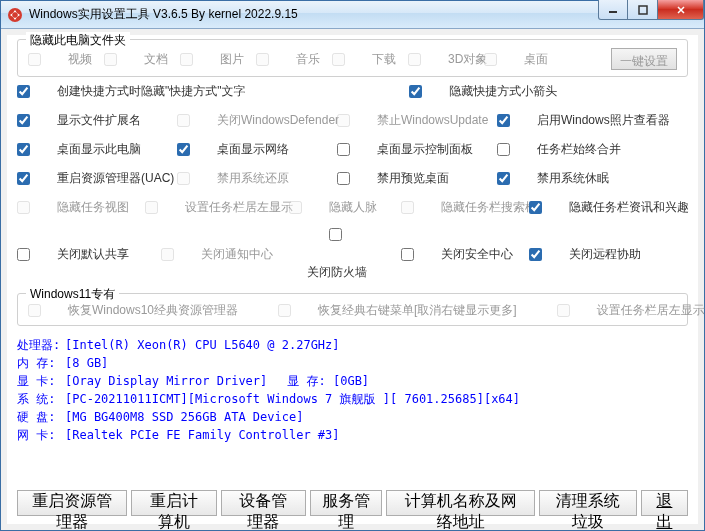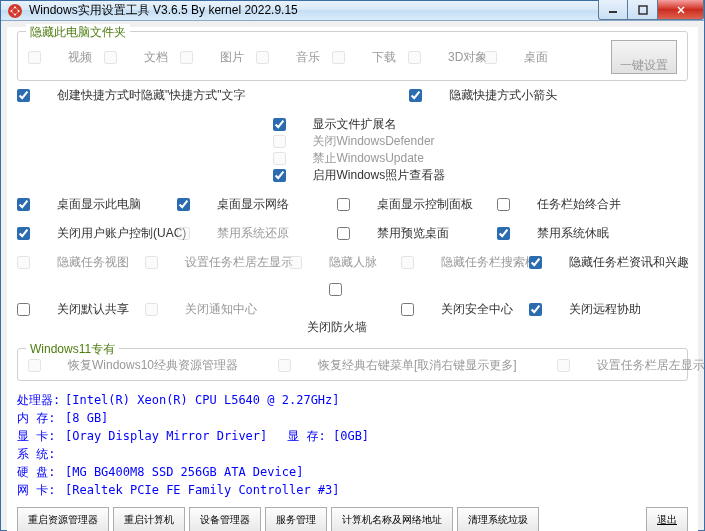--- a/index.html
+++ b/index.html
@@ -13,48 +13,48 @@
 .titlebar-buttons { display: flex; height: 100%; }
 .tbtn { width: 30px; height: 20px; margin-top: -1px; border: 1px solid #5a7a9a; border-top: none; display: flex; align-items: center; justify-content: center; font-size: 10px; }
 .tbtn.min { background: linear-gradient(to bottom, #e8f1fb, #c9dff5); border-radius: 0 0 0 3px; }
 .tbtn.max { background: linear-gradient(to bottom, #e8f1fb, #c9dff5); border-left: none; }
 .tbtn.close { width: 46px; background: linear-gradient(to bottom, #f5a0a0, #d43b2e 45%, #c8291c 46%, #e0624f); border-left: none; border-radius: 0 0 3px 0; color: #fff; }
 
 .content { flex: 1; background: #fff; margin: 6px; padding: 4px 10px 8px 10px; display: flex; flex-direction: column; }
 
 .groupbox { border: 1px solid #d0d0d0; border-radius: 3px; padding: 8px 10px 6px 10px; margin-bottom: 6px; position: relative; }
 .groupbox-title { position: absolute; top: -8px; left: 8px; background: #fff; padding: 0 4px; color: #999; font-size: 12px; }
-.groupbox.disabled .groupbox-title { color: #4d7c0f; }
+.groupbox.disabled .groupbox-title { color: #000000; }
 
 .row { display: flex; align-items: center; margin-bottom: 6px; }
 .row:last-child { margin-bottom: 0; }
 
 .chk { display: flex; align-items: center; cursor: pointer; white-space: nowrap; gap: 23px; }
 .chk input { width: 13px; height: 13px; margin-right: 4px; accent-color: #2b6cb0; }
 .chk.disabled { color: #999; }
 .chk.disabled input { opacity: 0.6; }
 .chk span { color: #333; }
 .chk.disabled span { color: #999; }
 
 .folder-row .chk { width: 76px; }
 .opt-row .chk { width: 160px; }
 
-.btn-small { height: 22px; padding: 16px 8px; border: 1px solid #adadad; background: linear-gradient(to bottom, #f5f5f5, #e1e1e1); color: #999; font-size: 12px; margin-left: auto; }
+.btn-small { height: 22px; padding: 4px 8px; border: 1px solid #adadad; background: linear-gradient(to bottom, #f5f5f5, #e1e1e1); color: #999; font-size: 12px; margin-left: auto; }
 
 .win11-row { display: flex; gap: 40px; }
 .win11-row .chk { width: auto; }
 
 .sysinfo { margin: 4px 0 8px 0; font-family: "SimSun", monospace; font-size: 12px; line-height: 1.5; }
 .sysinfo-line { display: flex; }
 .sysinfo-label { color: #0000ff; width: 48px; }
 .sysinfo-value { color: #0000ff; }
 .sysinfo-extra { color: #0000ff; margin-left: 20px; }
 
 .bottom-buttons { display: flex; gap: 4px; align-items: center; margin-top: auto; }
-.btn { height: 26px; padding: 0 10px; border: 1px solid #adadad; background: linear-gradient(to bottom, #fdfdfd, #e8e8e8); font-size: 10px; cursor: pointer; color: #000; }
+.btn { height: 26px; padding: 0 10px; border: 1px solid #adadad; background: linear-gradient(to bottom, #fdfdfd, #e8e8e8); font-size: 16px; cursor: pointer; color: #000; }
 .btn.right { margin-left: auto; text-decoration: underline; }
 </style>
 </head>
 <body>
 
 <div class="window">
   <div class="titlebar">
     <svg class="titlebar-icon" viewBox="0 0 16 16">
         <circle cx="8" cy="8" r="7" fill="#d43b2e"></circle>
         <path d="M8 3 L10 6 L8 5 L6 6 Z M3 8 L6 6 L5 8 L6 10 Z M8 13 L6 10 L8 11 L10 10 Z M13 8 L10 10 L11 8 L10 6 Z" fill="#fff"></path>
@@ -128,21 +128,21 @@
           </label>
           <label class="chk">
             <input type="checkbox" checked="" style="">
             <span>隐藏快捷方式小箭头</span>
           </label>
           <label class="chk" style="visibility: hidden;">
             <input type="checkbox" style="">
             <span></span>
           </label>
         </div>
-        <div class="row opt-row" style="margin-bottom: 12px; flex-direction: column;">
+        <div class="row opt-row" style="margin-bottom: 12px;">
           <label class="chk">
             <input type="checkbox" checked="" style="">
             <span>显示文件扩展名</span>
           </label>
           <label class="chk disabled">
             <input type="checkbox" disabled="" style="">
             <span>关闭WindowsDefender</span>
           </label>
           <label class="chk disabled">
             <input type="checkbox" disabled="" style="">
@@ -167,21 +167,21 @@
             <span>桌面显示控制面板</span>
           </label>
           <label class="chk">
             <input type="checkbox" style="">
             <span>任务栏始终合并</span>
           </label>
         </div>
         <div class="row opt-row" style="margin-bottom: 12px;">
           <label class="chk">
             <input type="checkbox" checked="" style="">
-            <span>关闭用户账户控制(UAC)</span>
+            <span>重启资源管理器(UAC)</span>
           </label>
           <label class="chk disabled">
             <input type="checkbox" disabled="" style="">
             <span>禁用系统还原</span>
           </label>
           <label class="chk">
             <input type="checkbox" style="">
             <span>禁用预览桌面</span>
           </label>
           <label class="chk">
@@ -209,21 +209,21 @@
           <label class="chk" style="width: 128px;">
             <input type="checkbox" checked="" style="">
             <span>隐藏任务栏资讯和兴趣</span>
           </label>
         </div>
         <div class="row opt-row" style="margin-bottom: 12px;">
           <label class="chk" style="width: 128px;">
             <input type="checkbox" style="">
             <span>关闭默认共享</span>
           </label>
-          <label class="chk disabled" style="width: 128px;">
+          <label class="chk disabled" style="width: 128px; justify-content: flex-end;">
             <input type="checkbox" disabled="" style="">
             <span>关闭通知中心</span>
           </label>
           <label class="chk" style="width: 128px; flex-direction: column;">
             <input type="checkbox" style="">
             <span>关闭防火墙</span>
           </label>
           <label class="chk" style="width: 128px;">
             <input type="checkbox" style="">
             <span>关闭安全中心</span>
@@ -262,20 +262,21 @@
           <span class="sysinfo-label">内 存:</span>
           <span class="sysinfo-value">[8 GB]</span>
         </div>
         <div class="sysinfo-line">
           <span class="sysinfo-label">显 卡:</span>
           <span class="sysinfo-value">[Oray Display Mirror Driver]</span>
           <span class="sysinfo-extra">显 存: [0GB]</span>
         </div>
         <div class="sysinfo-line">
           <span class="sysinfo-label">系 统:</span>
+          <span class="sysinfo-value">[PC-20211011ICMT][Microsoft Windows 7 旗舰版 ][ 7601.25685][x64]</span>
         </div>
         <div class="sysinfo-line">
           <span class="sysinfo-label">硬 盘:</span>
           <span class="sysinfo-value">[MG  BG400M8  SSD 256GB ATA Device]</span>
         </div>
         <div class="sysinfo-line">
           <span class="sysinfo-label">网 卡:</span>
           <span class="sysinfo-value">[Realtek PCIe FE Family Controller #3]</span>
         </div>
       </div>

